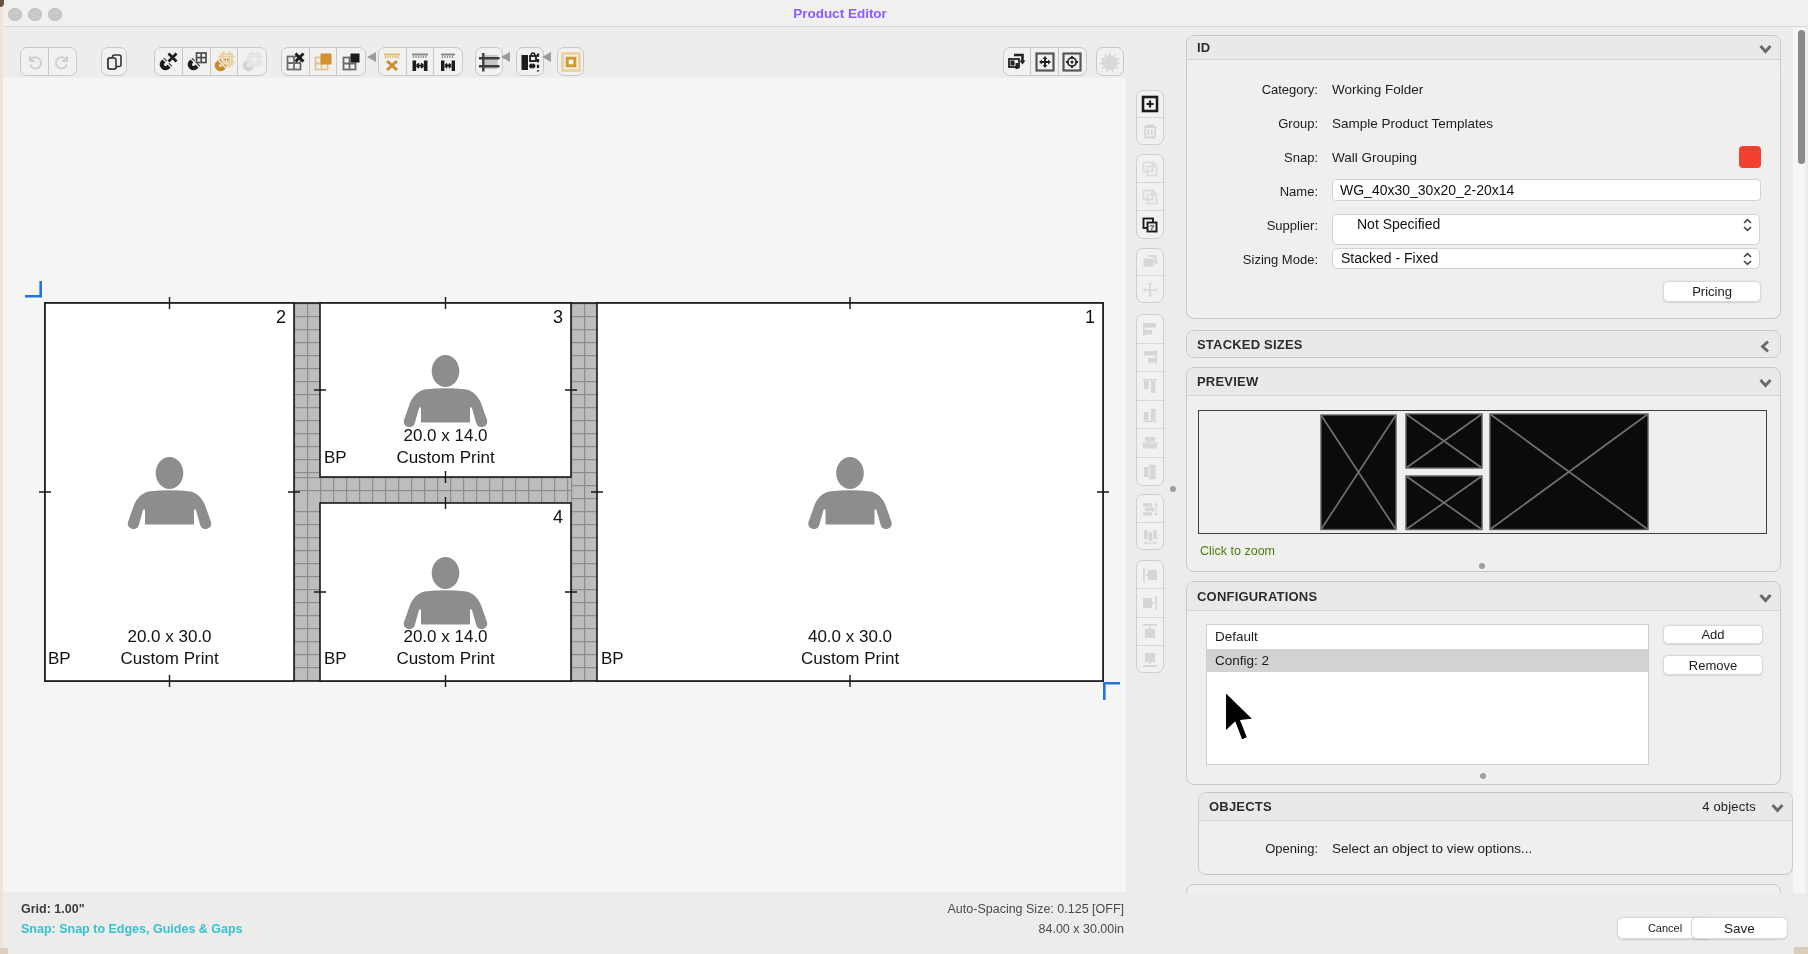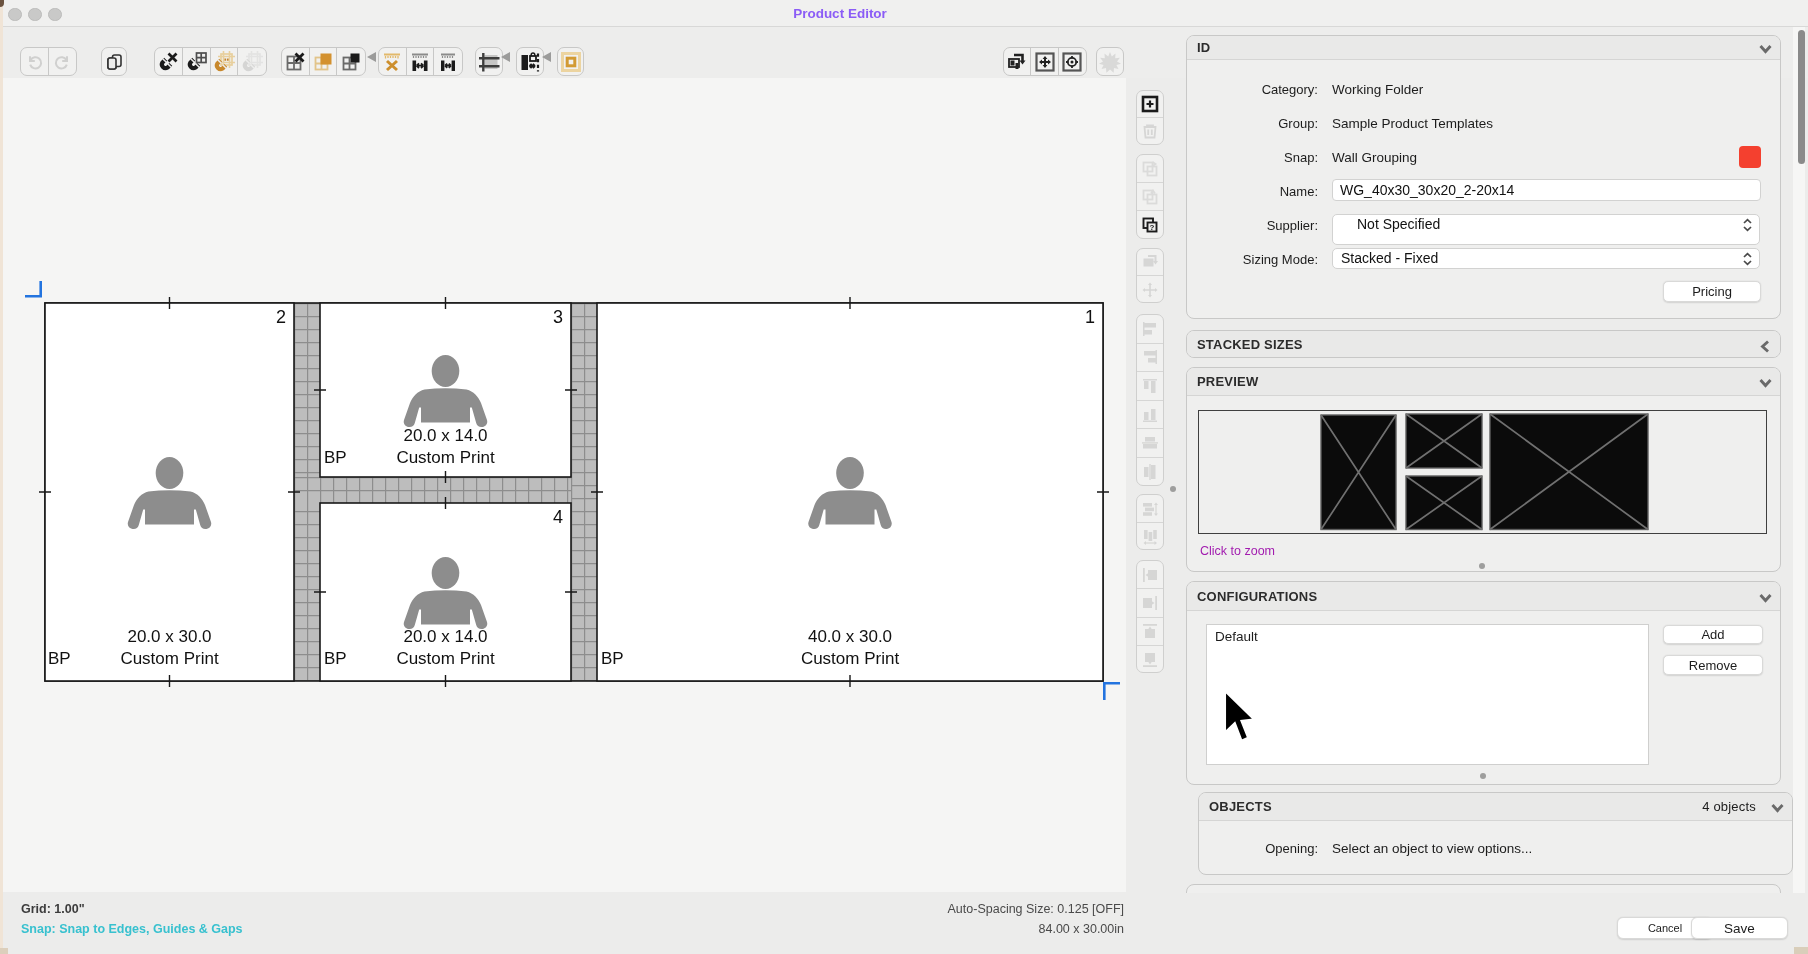--- a/index.html
+++ b/index.html
@@ -527,32 +527,33 @@
       <rect x="208" y="66" width="76" height="53.5"></rect>
       <rect x="292" y="4" width="158" height="115.5"></rect>
     </g>
     <g stroke="#707070" stroke-width="1.7">
       <path d="M123,5 L198,119.5 M198,5 L123,119.5"></path>
       <path d="M208,4 L284,58 M284,4 L208,58"></path>
       <path d="M208,66 L284,119.5 M284,66 L208,119.5"></path>
       <path d="M292,4 L450,119.5 M450,4 L292,119.5"></path>
     </g>
   </svg>
-  <div class="abs" style="left:1200px;top:544px;font-size:12.5px;color:#a21caf;">Click to zoom</div>
+  <div class="abs" style="left:1200px;top:544px;font-size:12.5px;color:#4d7c0f;">Click to zoom</div>
   <div class="dot" style="left:1479px;top:563px;"></div>
 
   <div class="panelbox" style="top:581px;height:204px;">
     <div class="phead" style="height:29px;line-height:29px;">CONFIGURATIONS
       <svg class="chev" viewBox="0 0 12 12" fill="none" stroke="#6a6a6a" stroke-width="2.3">
           <path d="M2,4 L6,8.4 L10,4"></path>
         </svg>
     </div>
   </div>
   <div class="abs" style="left:1206px;top:624px;width:443px;height:141px;background:#fff;border:1px solid #cfcfce;box-sizing:border-box;">
     <div style="height:23.5px;line-height:23.5px;padding-left:8px;font-size:13.5px;color:#1c1c1c;">Default</div>
+    <div style="height:23.5px;line-height:23.5px;padding-left:8px;font-size:13.5px;color:#1c1c1c;background:#d2d2d1;">Config: 2</div>
   </div>
   <div class="wbtn" style="left:1663px;top:625px;width:100px;height:19px;line-height:18px;">Add</div>
   <div class="wbtn" style="left:1663px;top:655px;width:100px;height:20px;line-height:19px;">Remove</div>
   <div class="dot" style="left:1480px;top:773px;"></div>
 
   <svg class="abs" style="left:1219px;top:687px;" width="40" height="62" viewBox="0 0 18 28">
     <path d="M2.4,1.2 L2.4,21.2 L7,16.8 L10,24.6 L13.5,23.1 L10.5,15.5 L16.5,14.9 Z" fill="#000" stroke="#fff" stroke-width="1.5"></path>
   </svg>
 
   <div class="panelbox" style="top:792px;height:83px;margin-left:12px;">

